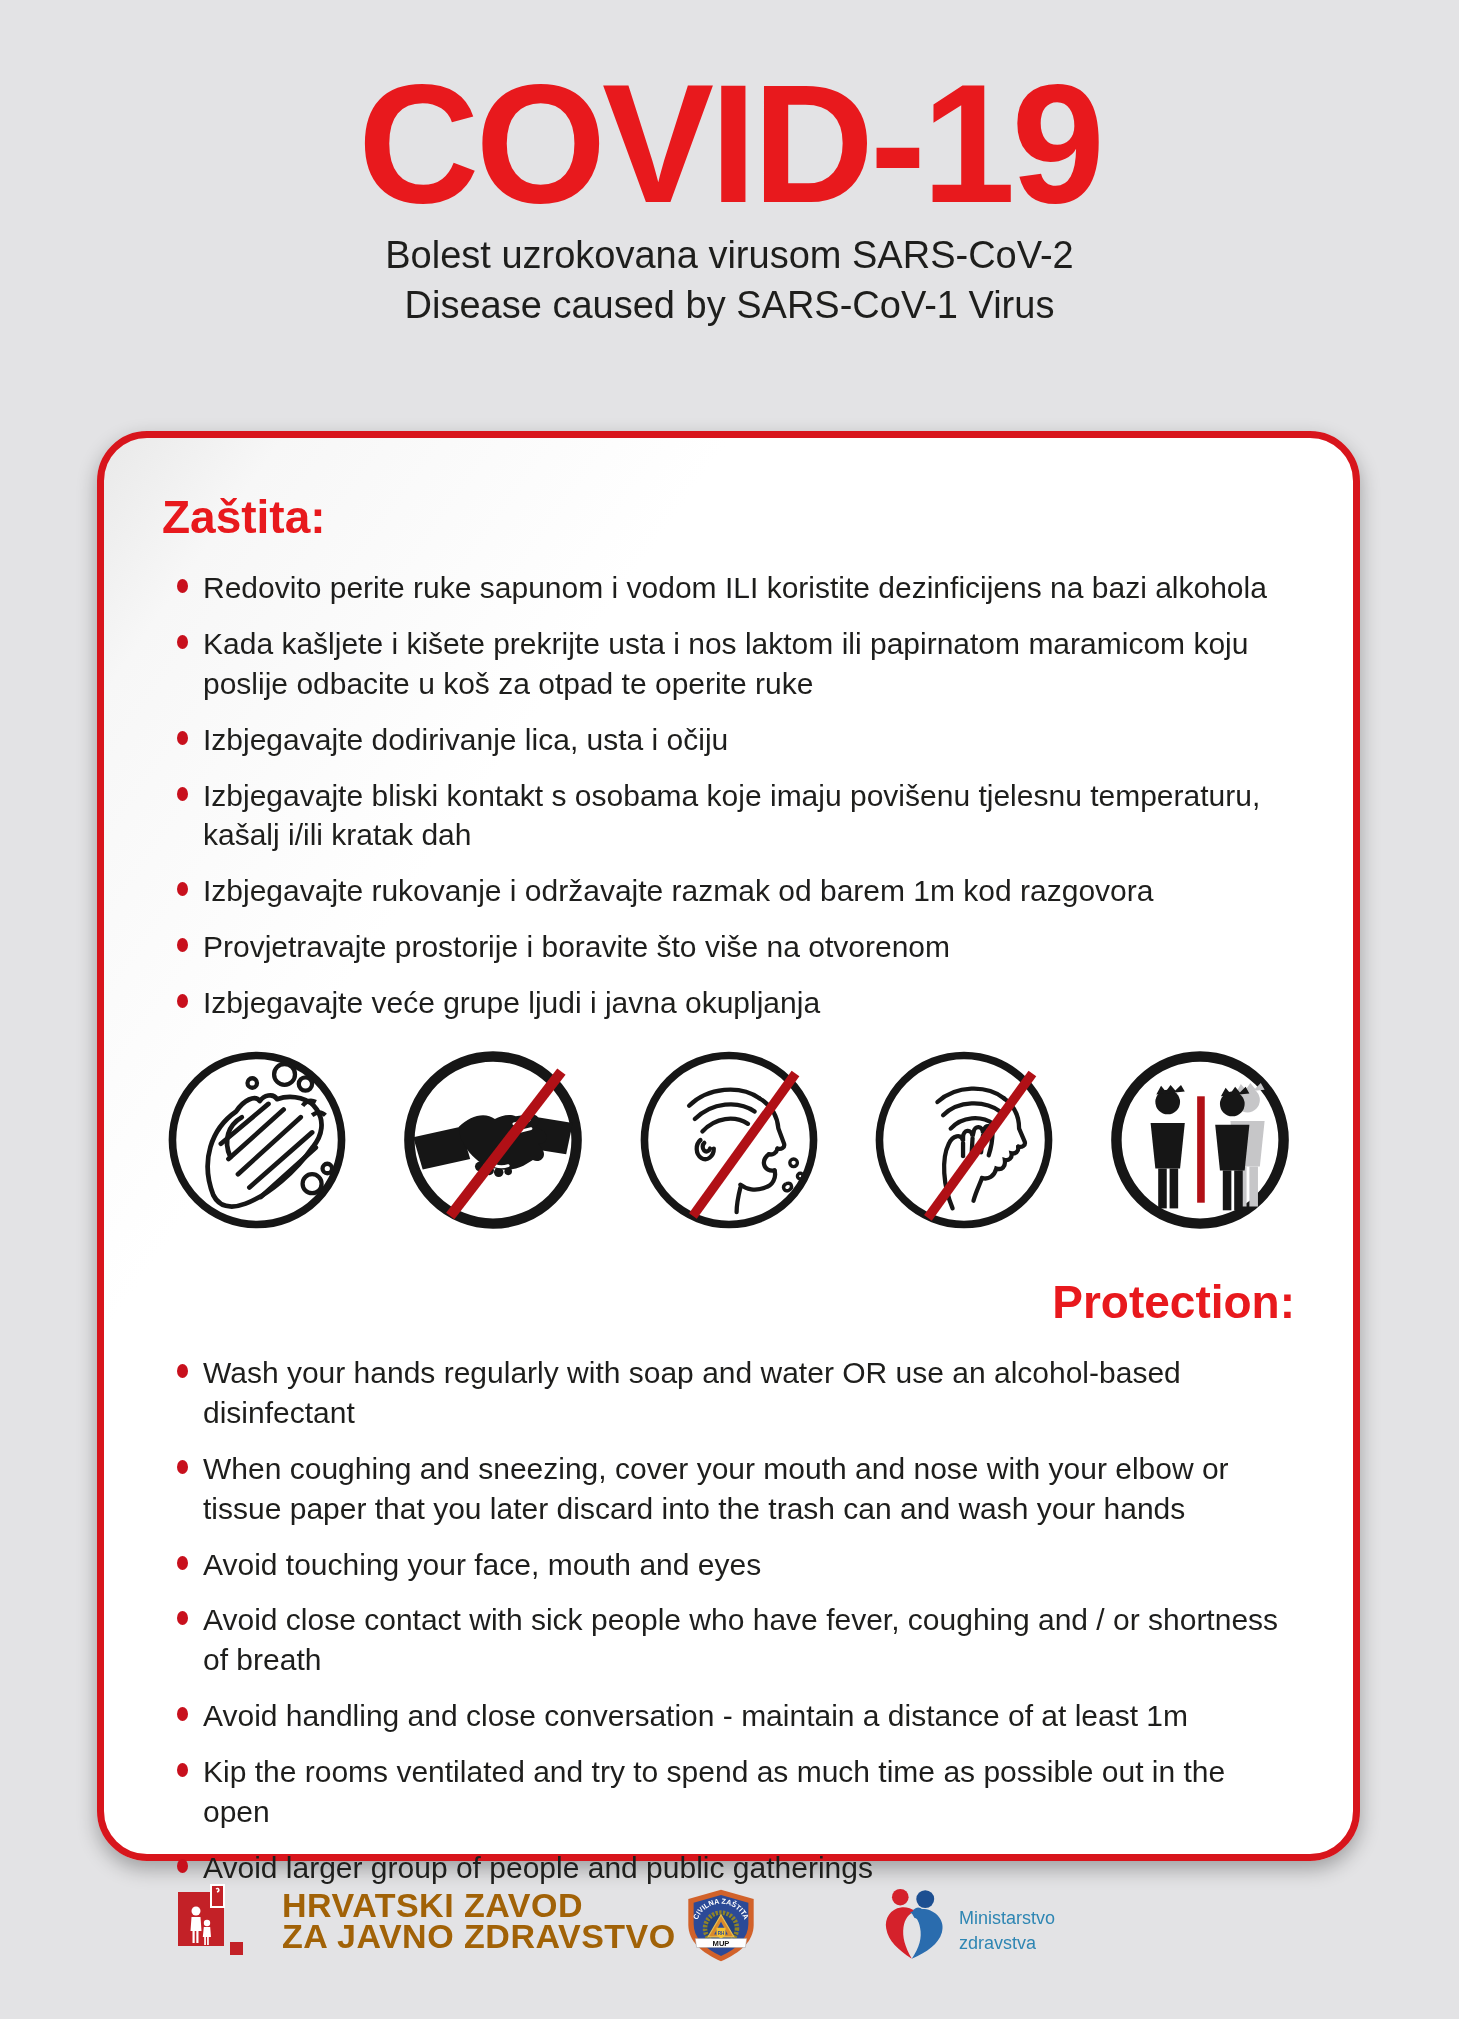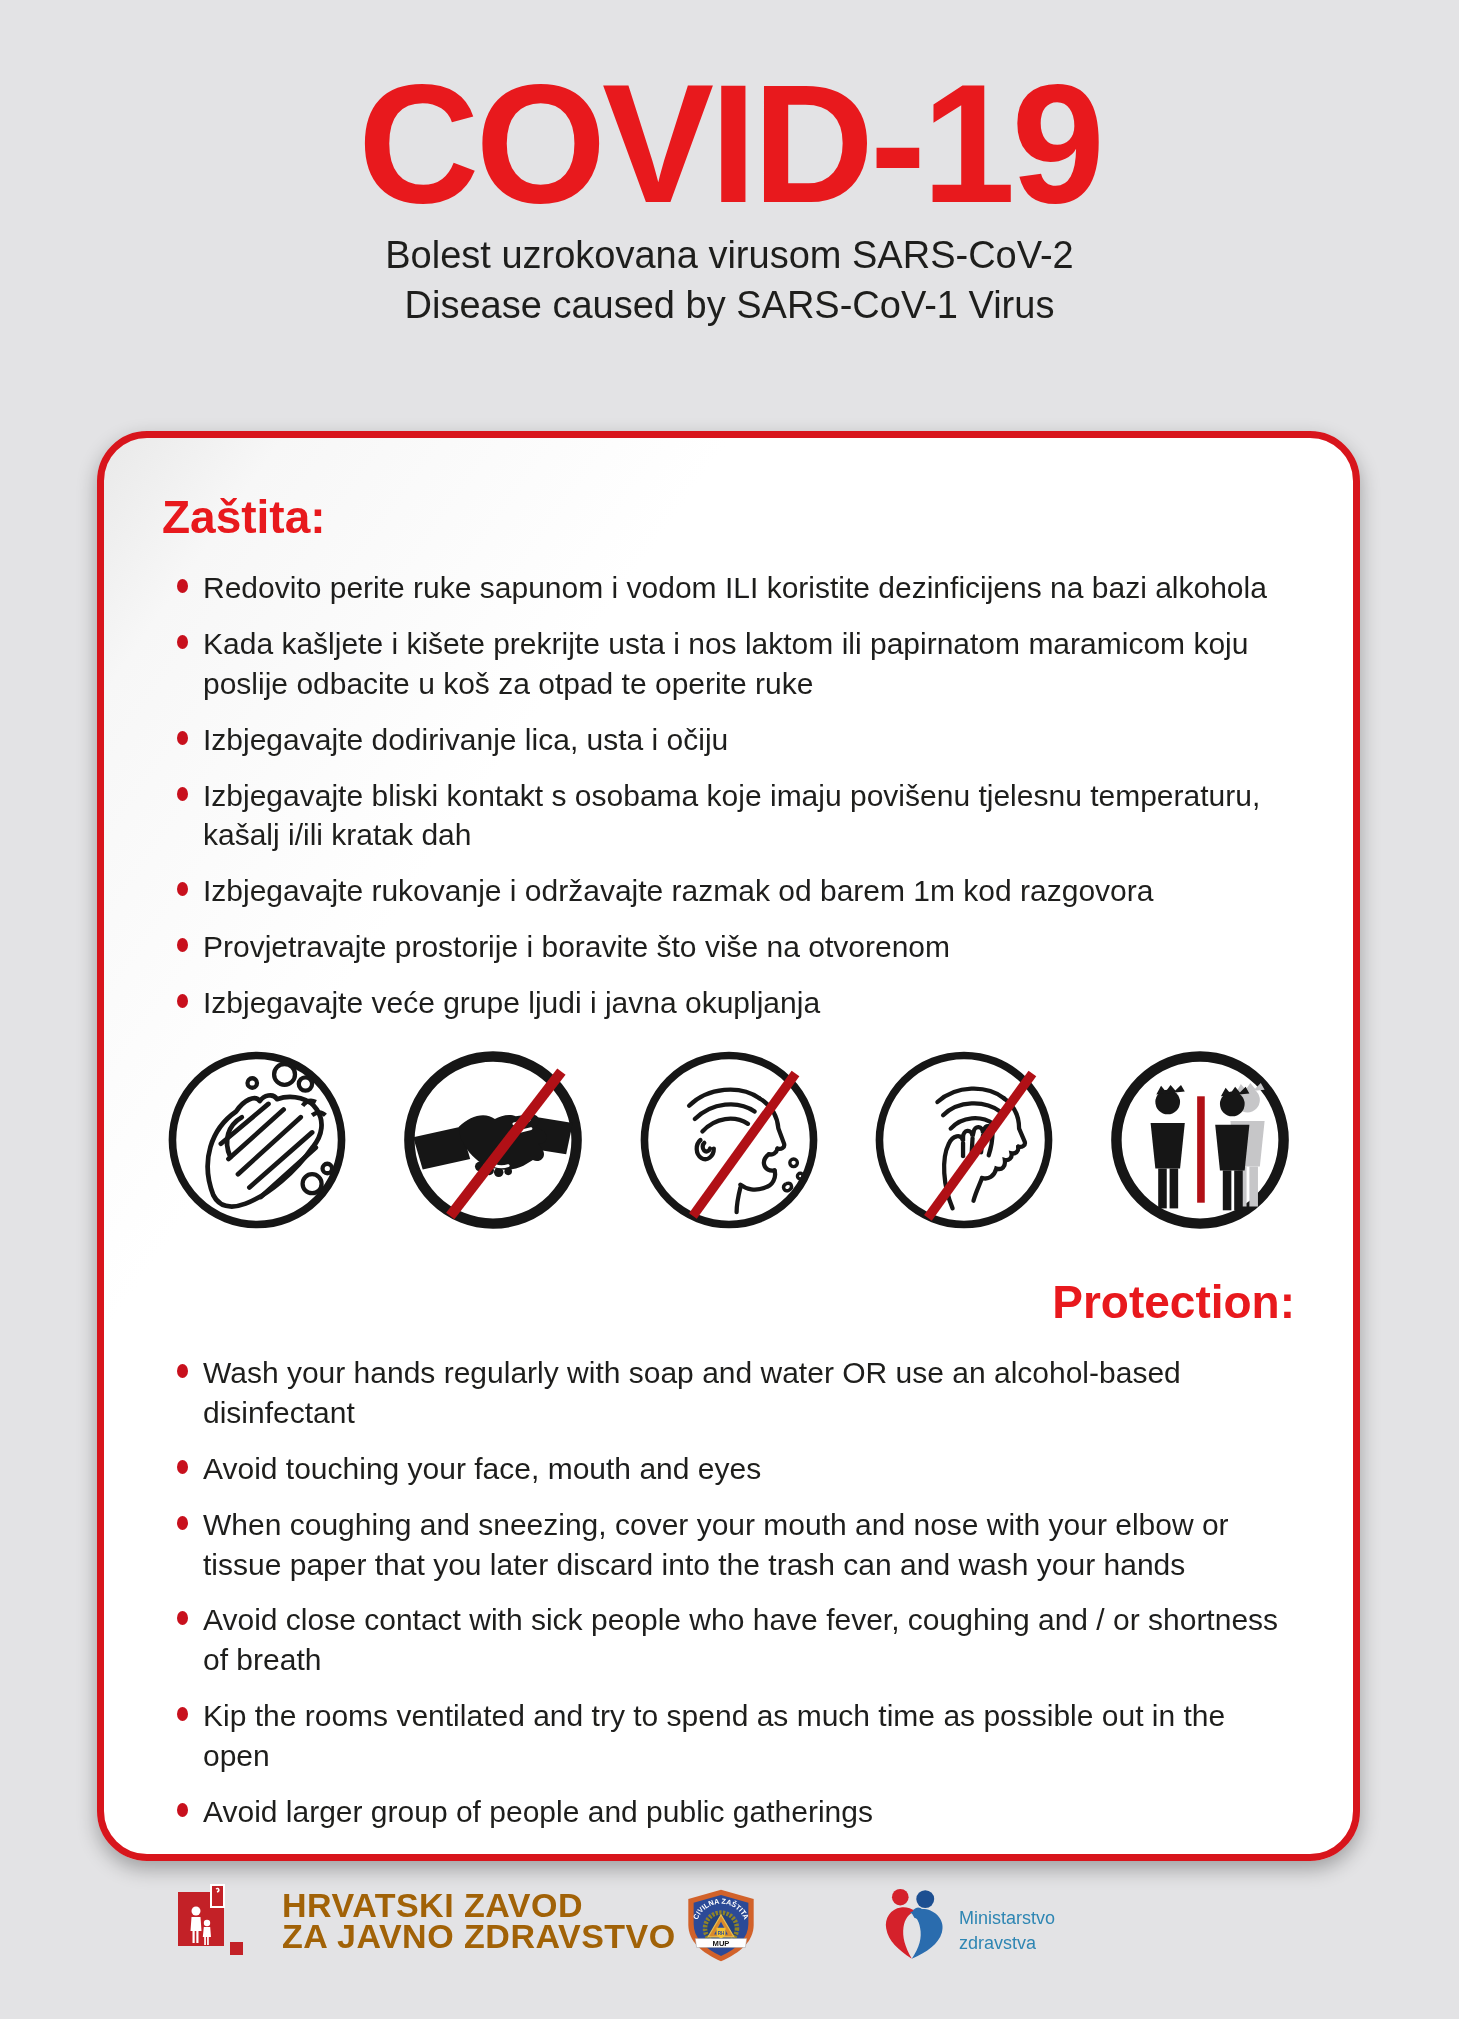--- a/index.html
+++ b/index.html
@@ -195,23 +195,24 @@
           <rect x="136" y="132" width="9" height="42"></rect>
         </g>
         <rect x="97" y="54" width="8" height="112" fill="var(--slash-red,#b11016)"></rect>
       </svg>
 
     </div>
 
     <h2 class="section-heading protection">Protection:</h2>
     <ul class="bullets">
         <li>Wash your hands regularly with soap and water OR use an alcohol-based disinfectant</li>
+        <li>When coughing and sneezing, cover your mouth and nose with your elbow or tissue paper that you later discard into the trash can and wash your hands</li>
         <li>Avoid touching your face, mouth and eyes</li>
-        <li>When coughing and sneezing, cover your mouth and nose with your elbow or tissue paper that you later discard into the trash can and wash your hands</li>
         <li>Avoid close contact with sick people who have fever, coughing and / or shortness of breath</li>
+        <li>Avoid handling and close conversation - maintain a distance of at least 1m</li>
         <li>Kip the rooms ventilated and try to spend as much time as possible out in the open</li>
         <li>Avoid larger group of people and public gatherings</li>
       </ul>
 
   </div>
 
   <div class="hzjz">
     <svg width="74" height="78" viewBox="0 0 74 78">
       <rect x="0" y="8" width="46" height="54" fill="var(--hzjz-red,#c32127)"></rect>
       <rect x="33" y="1" width="13" height="22" fill="var(--hzjz-red,#c32127)" stroke="#fff" stroke-width="2"></rect>

